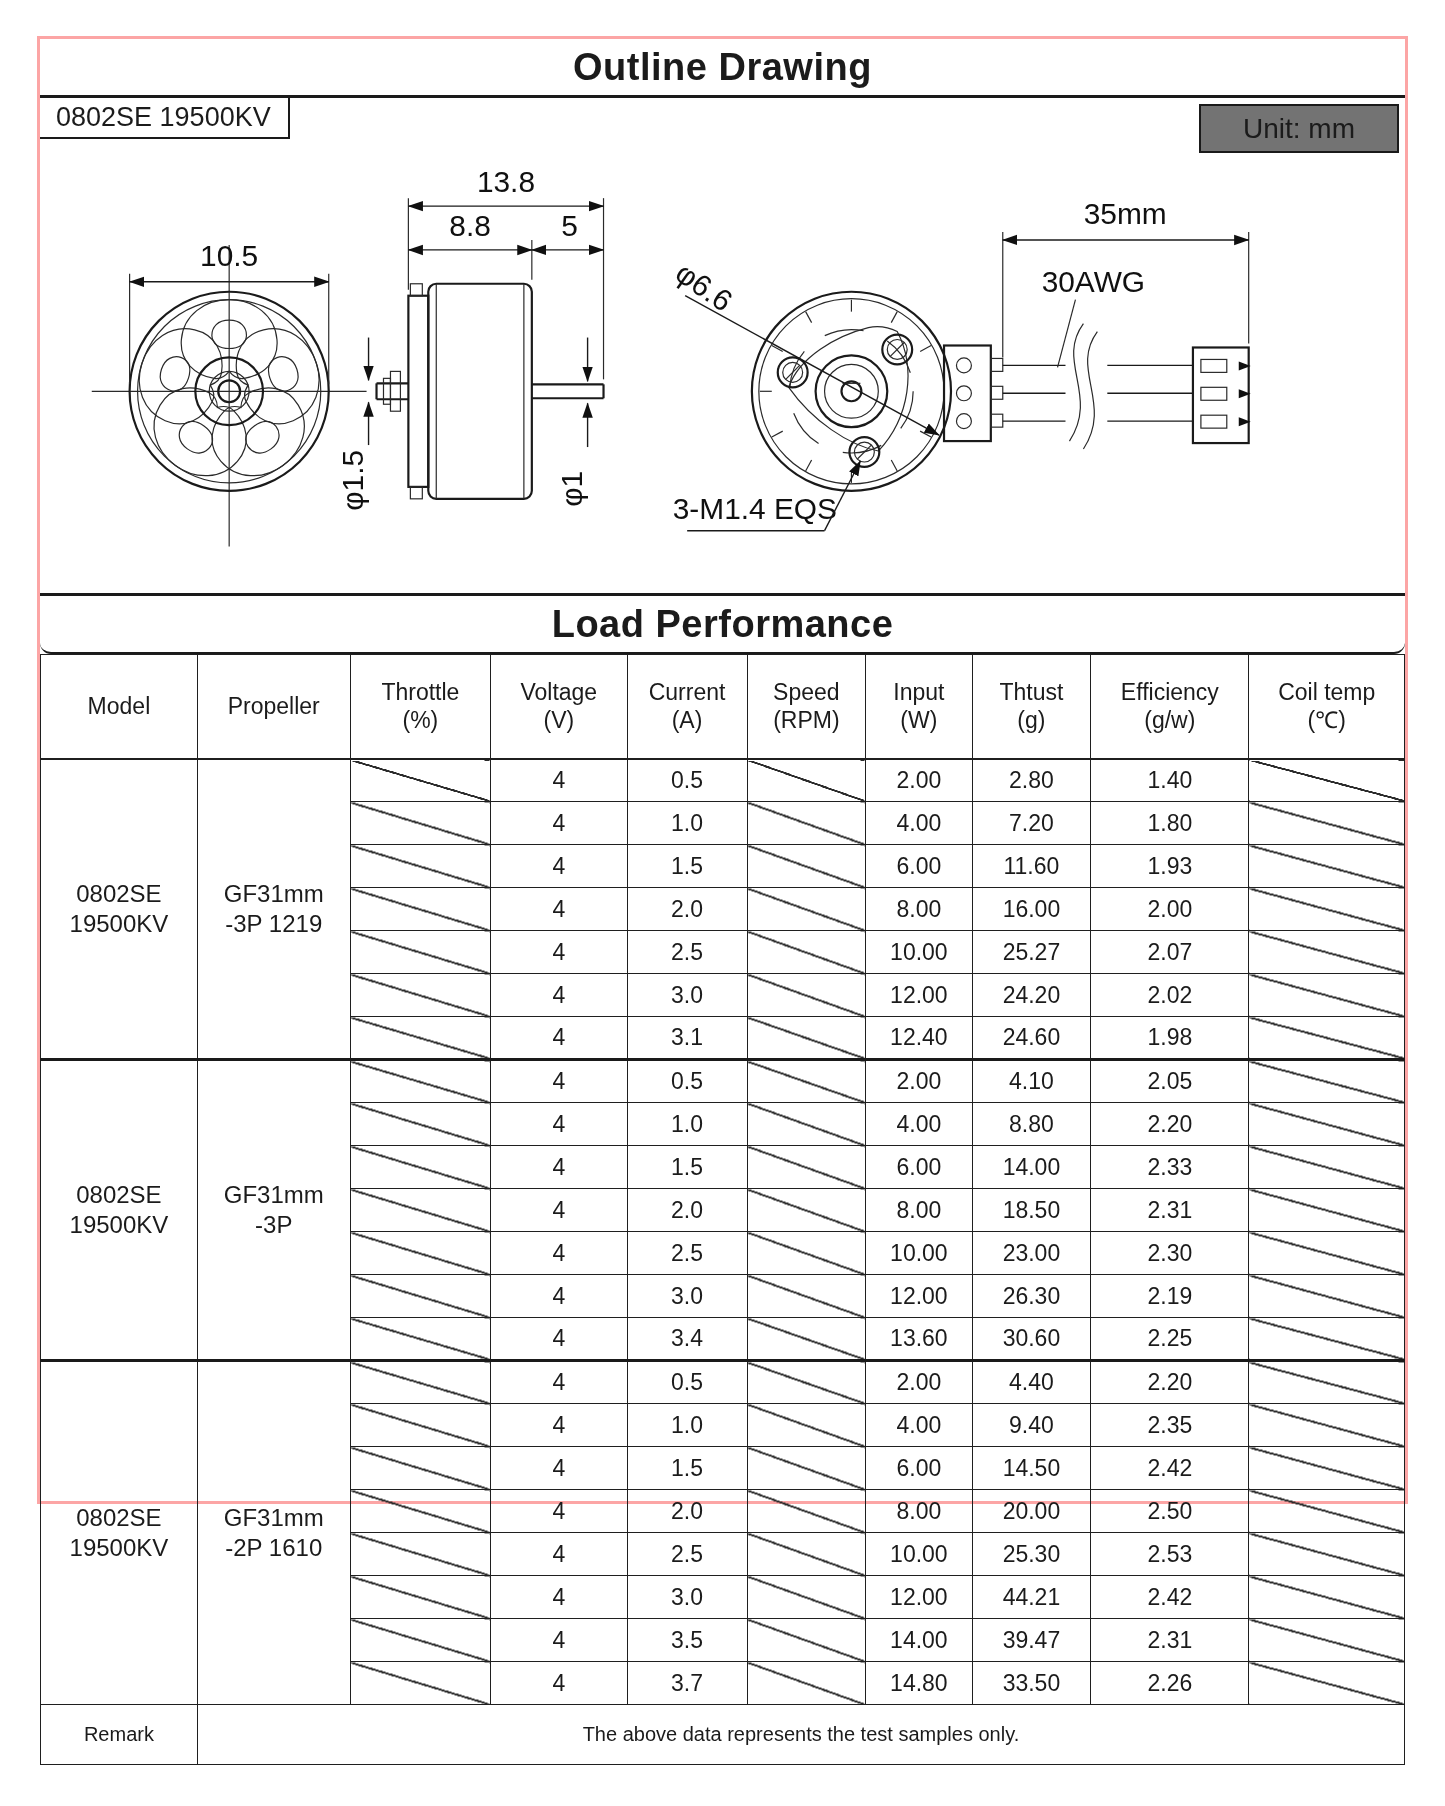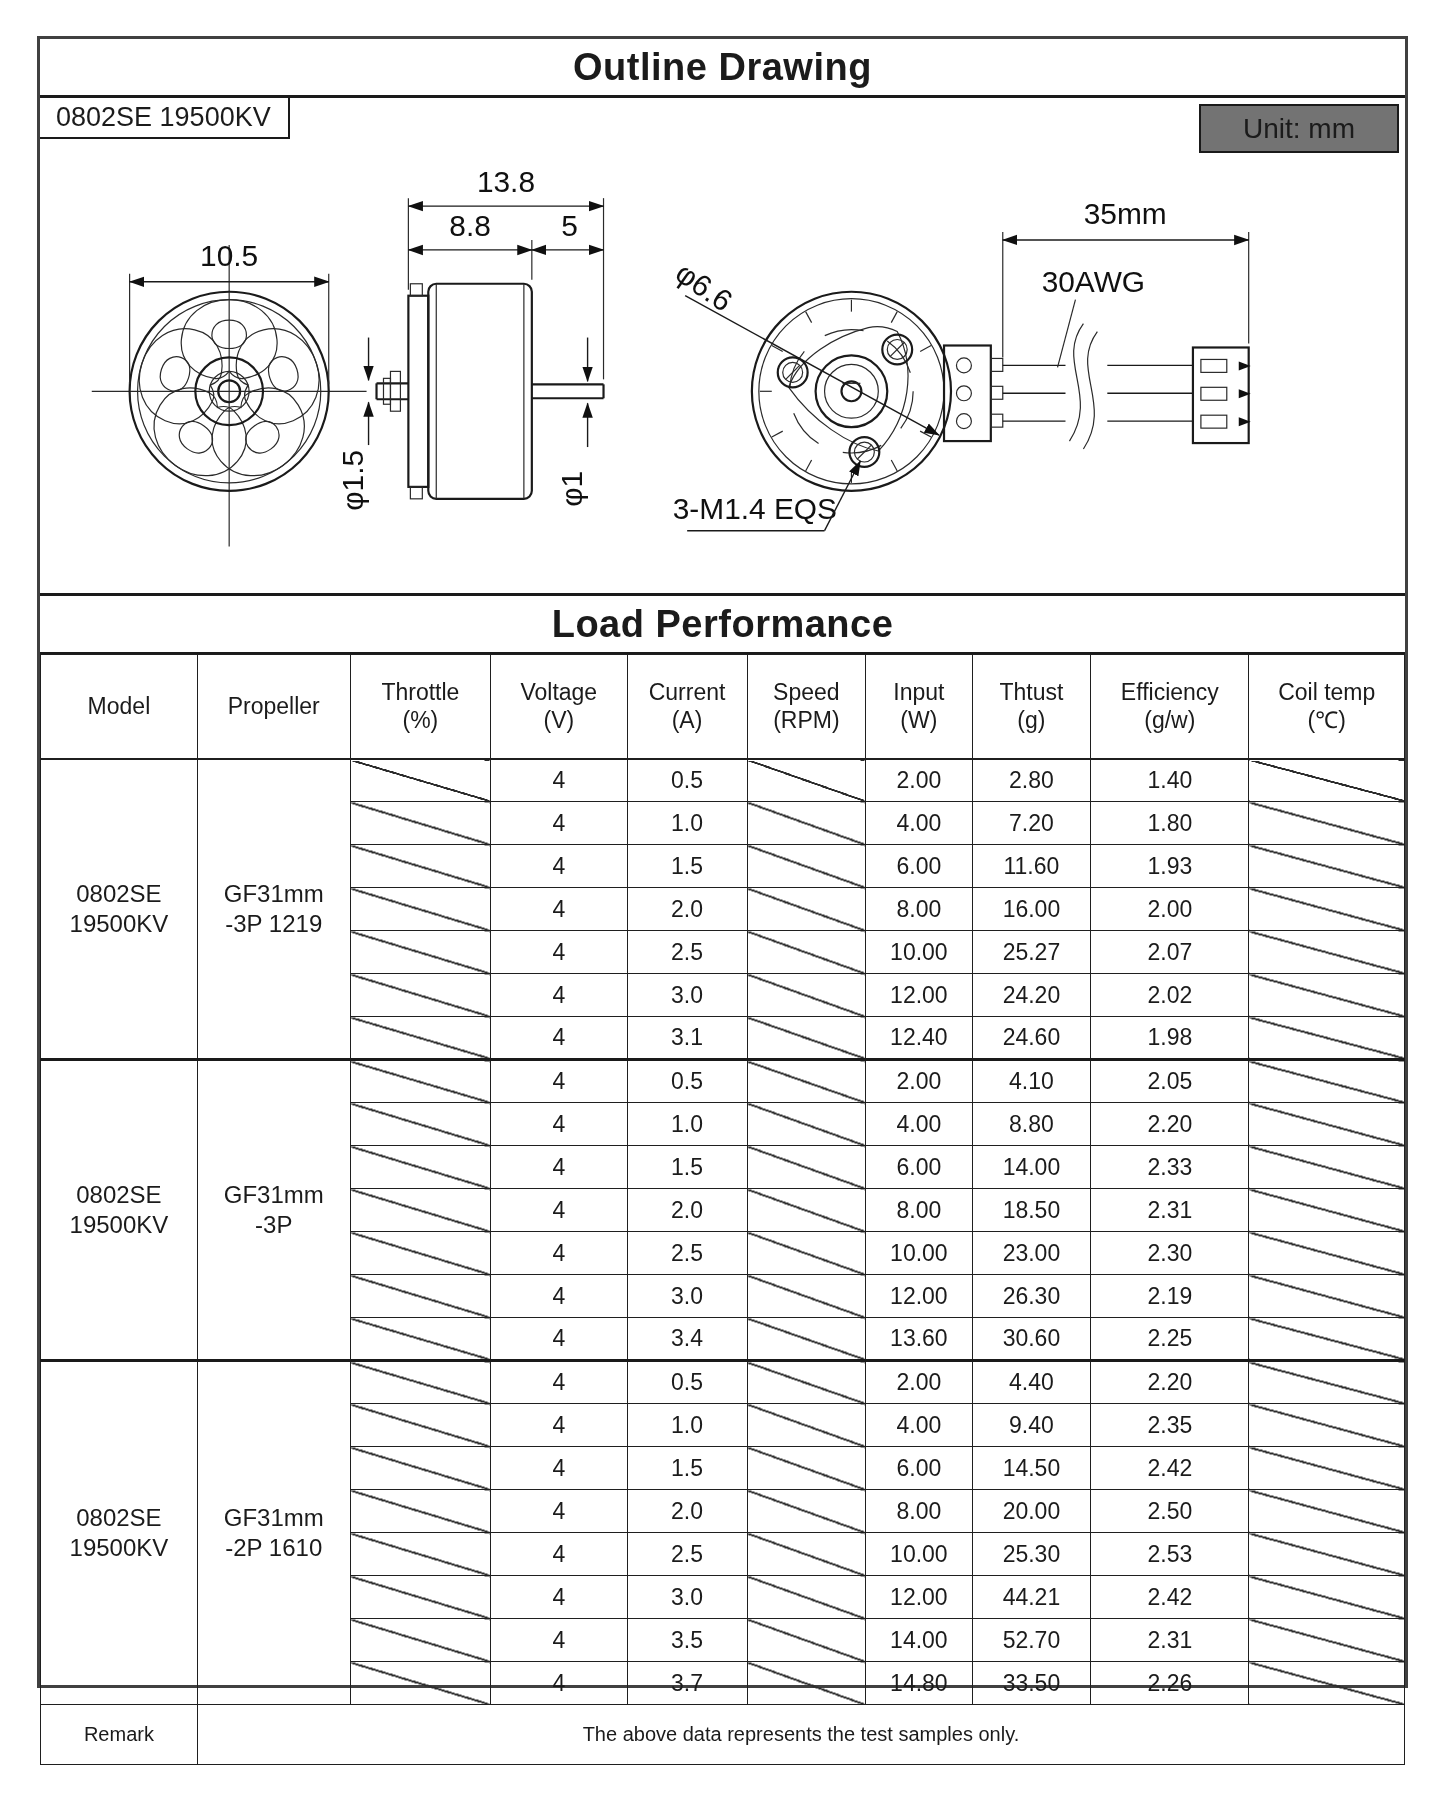--- a/index.html
+++ b/index.html
@@ -2,22 +2,22 @@
 <html><head>
 <meta charset="utf-8">
 <style>
   html,body{margin:0;padding:0;}
   body{
     width:1445px;height:1806px;background:#ffffff;position:relative;
     font-family:"Liberation Sans", sans-serif;color:#1b1b1b;
     -webkit-font-smoothing:antialiased;
   }
   .frame{
-    position:absolute;left:37px;top:36px;width:1371px;height:1652px;
-    border:3px solid #404040;box-sizing:border-box;
+    position:absolute;left:37px;top:36px;width:1371px;height:1468px;
+    border:3px solid #fca5a5;box-sizing:border-box;
     display:flex;flex-direction:column;background:#fff;
   }
   .title-bar{
     height:56px;flex:0 0 56px;border-bottom:3px solid #1a1a1a;
     display:flex;align-items:center;justify-content:center;
     font-size:38px;font-weight:700;letter-spacing:.5px;
   }
   .drawing-region{position:relative;flex:0 0 495px;border-bottom:3px solid #1a1a1a;overflow:hidden;}
   .model-box{
     position:absolute;left:0;top:0;width:250px;height:41px;box-sizing:border-box;
@@ -26,21 +26,21 @@
   }
   .unit-box{
     position:absolute;right:6px;top:6px;width:200px;height:49px;box-sizing:border-box;
     border:2.5px solid #1a1a1a;display:flex;align-items:center;justify-content:center;
     font-size:28px;background:#737373;z-index:2;
   }
   .drawing-svg{position:absolute;left:0;top:0;width:100%;height:100%;}
   .lp-bar{
     height:56px;flex:0 0 56px;border-bottom:2.5px solid #1a1a1a;
     display:flex;align-items:center;justify-content:center;
-    font-size:38px;font-weight:700;letter-spacing:.5px;
+    font-size:38px;font-weight:700;letter-spacing:.5px;border-radius:11px;
   }
   .table-wrap{flex:1;display:flex;}
   table.perf{
     width:100%;height:100%;border-collapse:collapse;table-layout:fixed;
     font-size:23px;
   }
   table.perf th, table.perf td{
     border:1.8px solid #1f1f1f;text-align:center;vertical-align:middle;
     padding:0;white-space:pre-line;line-height:1.25;
   }
@@ -479,21 +479,21 @@
             <td>44.21</td>
             <td>2.42</td>
             <td class="slash"></td>
           </tr>
           <tr>
             <td class="slash"></td>
             <td>4</td>
             <td>3.5</td>
             <td class="slash"></td>
             <td>14.00</td>
-            <td>52.70</td>
+            <td>39.47</td>
             <td>2.31</td>
             <td class="slash"></td>
           </tr>
           <tr>
             <td class="slash"></td>
             <td>4</td>
             <td>3.7</td>
             <td class="slash"></td>
             <td>14.80</td>
             <td>33.50</td>

